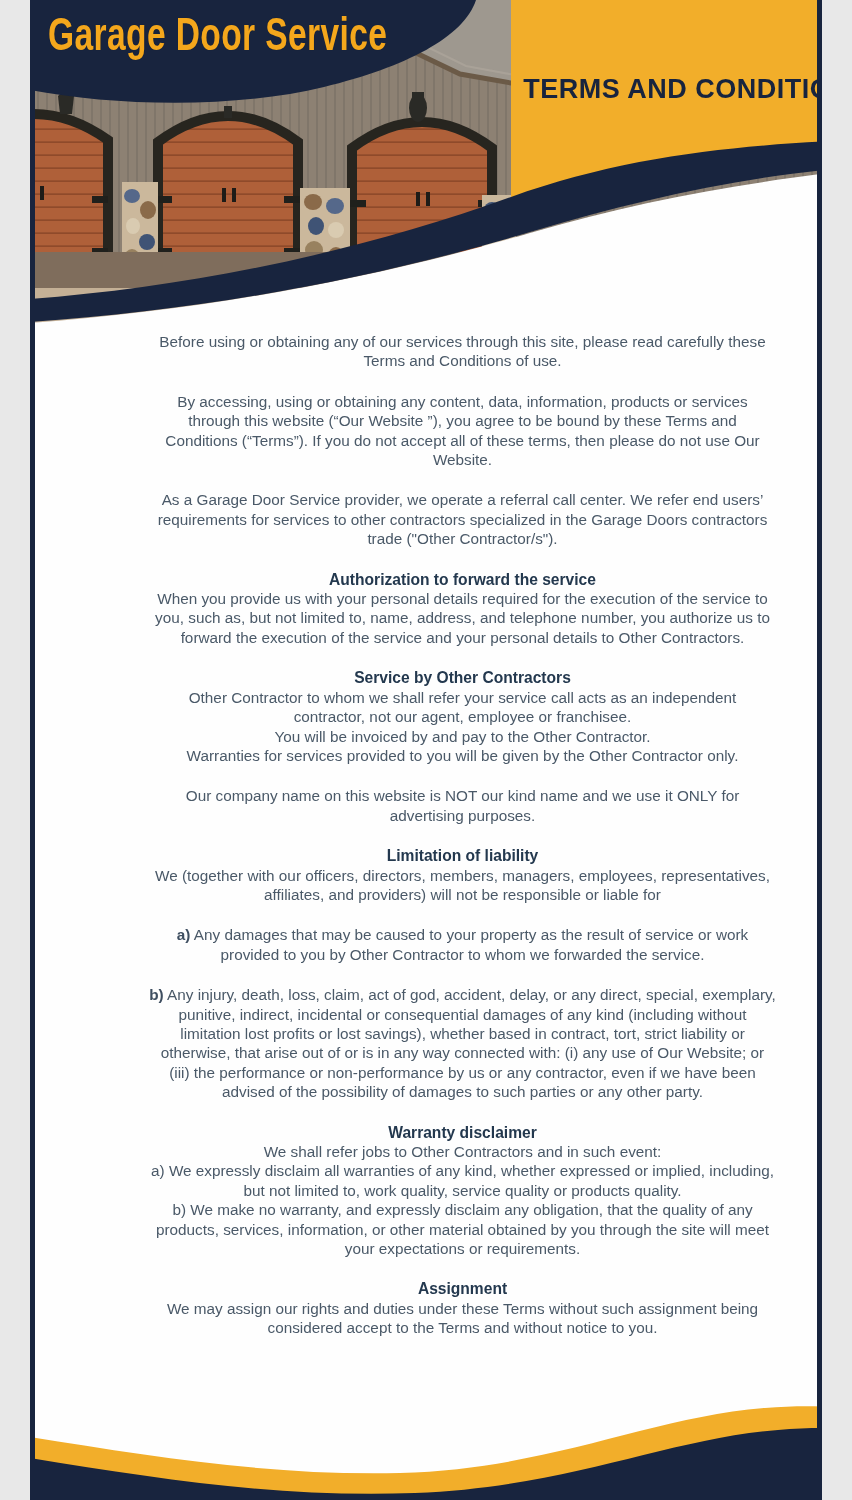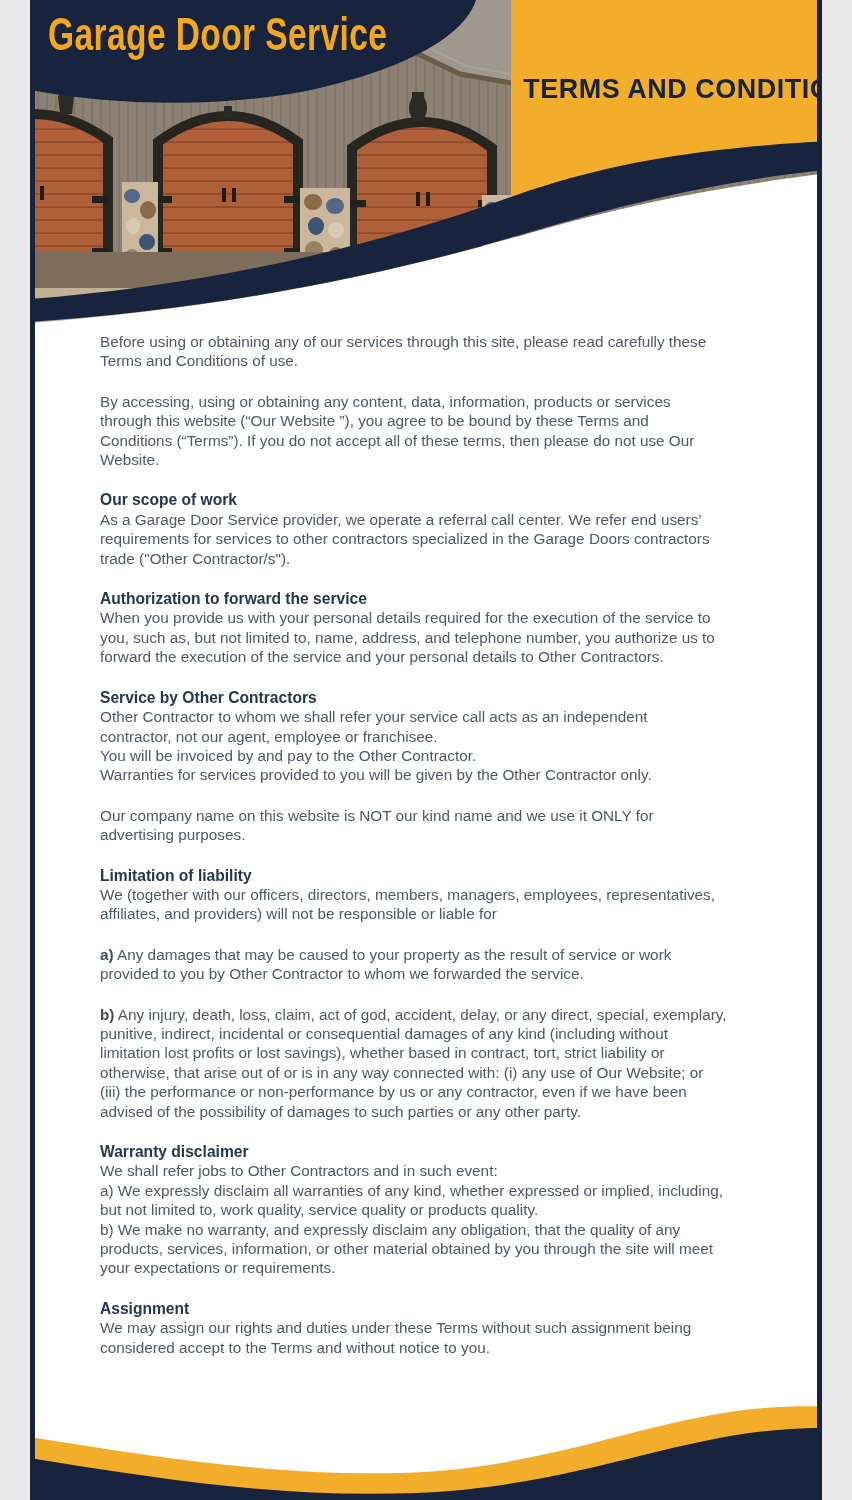--- a/index.html
+++ b/index.html
@@ -21,21 +21,21 @@
     text-shadow:0 0 1px rgba(0,0,0,.25);
   }
   .banner-title{
     position:absolute;left:481px;width:371px;top:76px;z-index:10;
     text-align:center;font-size:27px;line-height:27px;font-weight:bold;
     color:#18243E;letter-spacing:0.5px;transform:scaleY(1.02);
   }
 
   .terms{
     position:absolute;top:332px;left:70px;width:725px;z-index:5;
-    color:#4A5968;font-size:15.3px;line-height:19.4px;
+    color:#4A5968;font-size:15.3px;line-height:19.4px;text-align:center;
   }
   .terms p{margin:0 0 21px 0;white-space:pre-line;}
   .terms h3{
     margin:0;font-size:15.6px;line-height:19.4px;font-weight:bold;color:#23384E;
   }
   .terms .lead{font-weight:bold;color:#3E4E60;}
 
   .footer-wave{position:absolute;left:0;bottom:0;z-index:20;display:block;}
 </style>
 </head>
@@ -146,21 +146,20 @@
 
     <section class="block">
       <p>By accessing, using or obtaining any content, data, information, products or services
 through this website (“Our Website ”), you agree to be bound by these Terms and
 Conditions (“Terms”). If you do not accept all of these terms, then please do not use Our
 Website.</p>
     </section>
 
 
     <section class="block">
-      <h3>Our scope of work</h3>
       <p>As a Garage Door Service provider, we operate a referral call center. We refer end users’
 requirements for services to other contractors specialized in the Garage Doors contractors
 trade ("Other Contractor/s").</p>
     </section>
 
     <section class="block">
       <h3>Authorization to forward the service</h3>
       <p>When you provide us with your personal details required for the execution of the service to
 you, such as, but not limited to, name, address, and telephone number, you authorize us to
 forward the execution of the service and your personal details to Other Contractors.</p>

